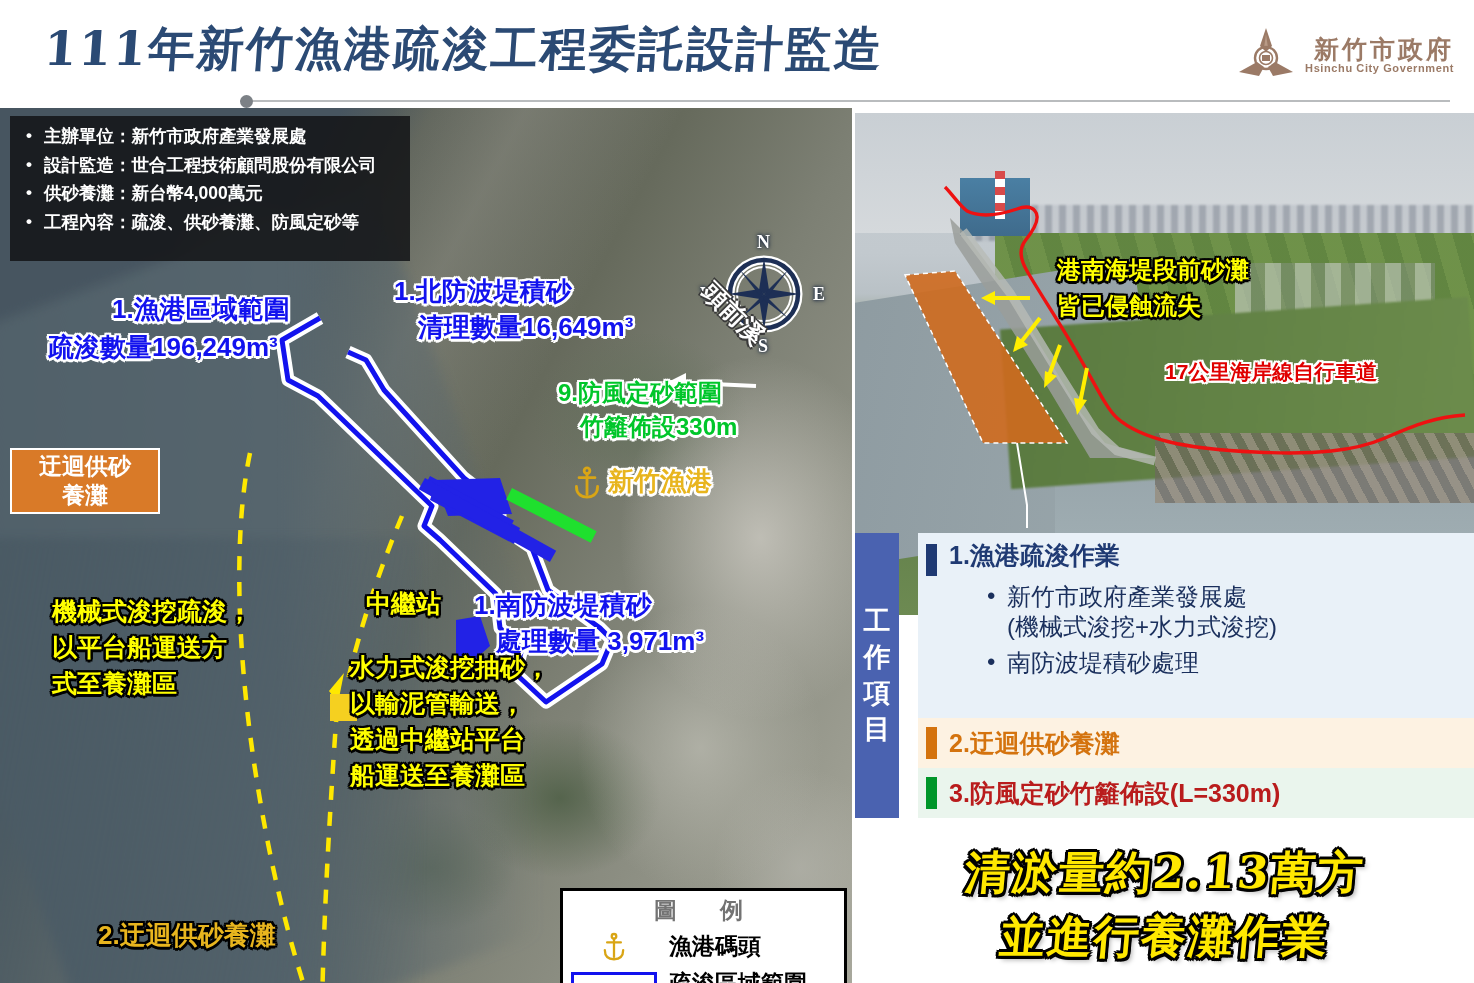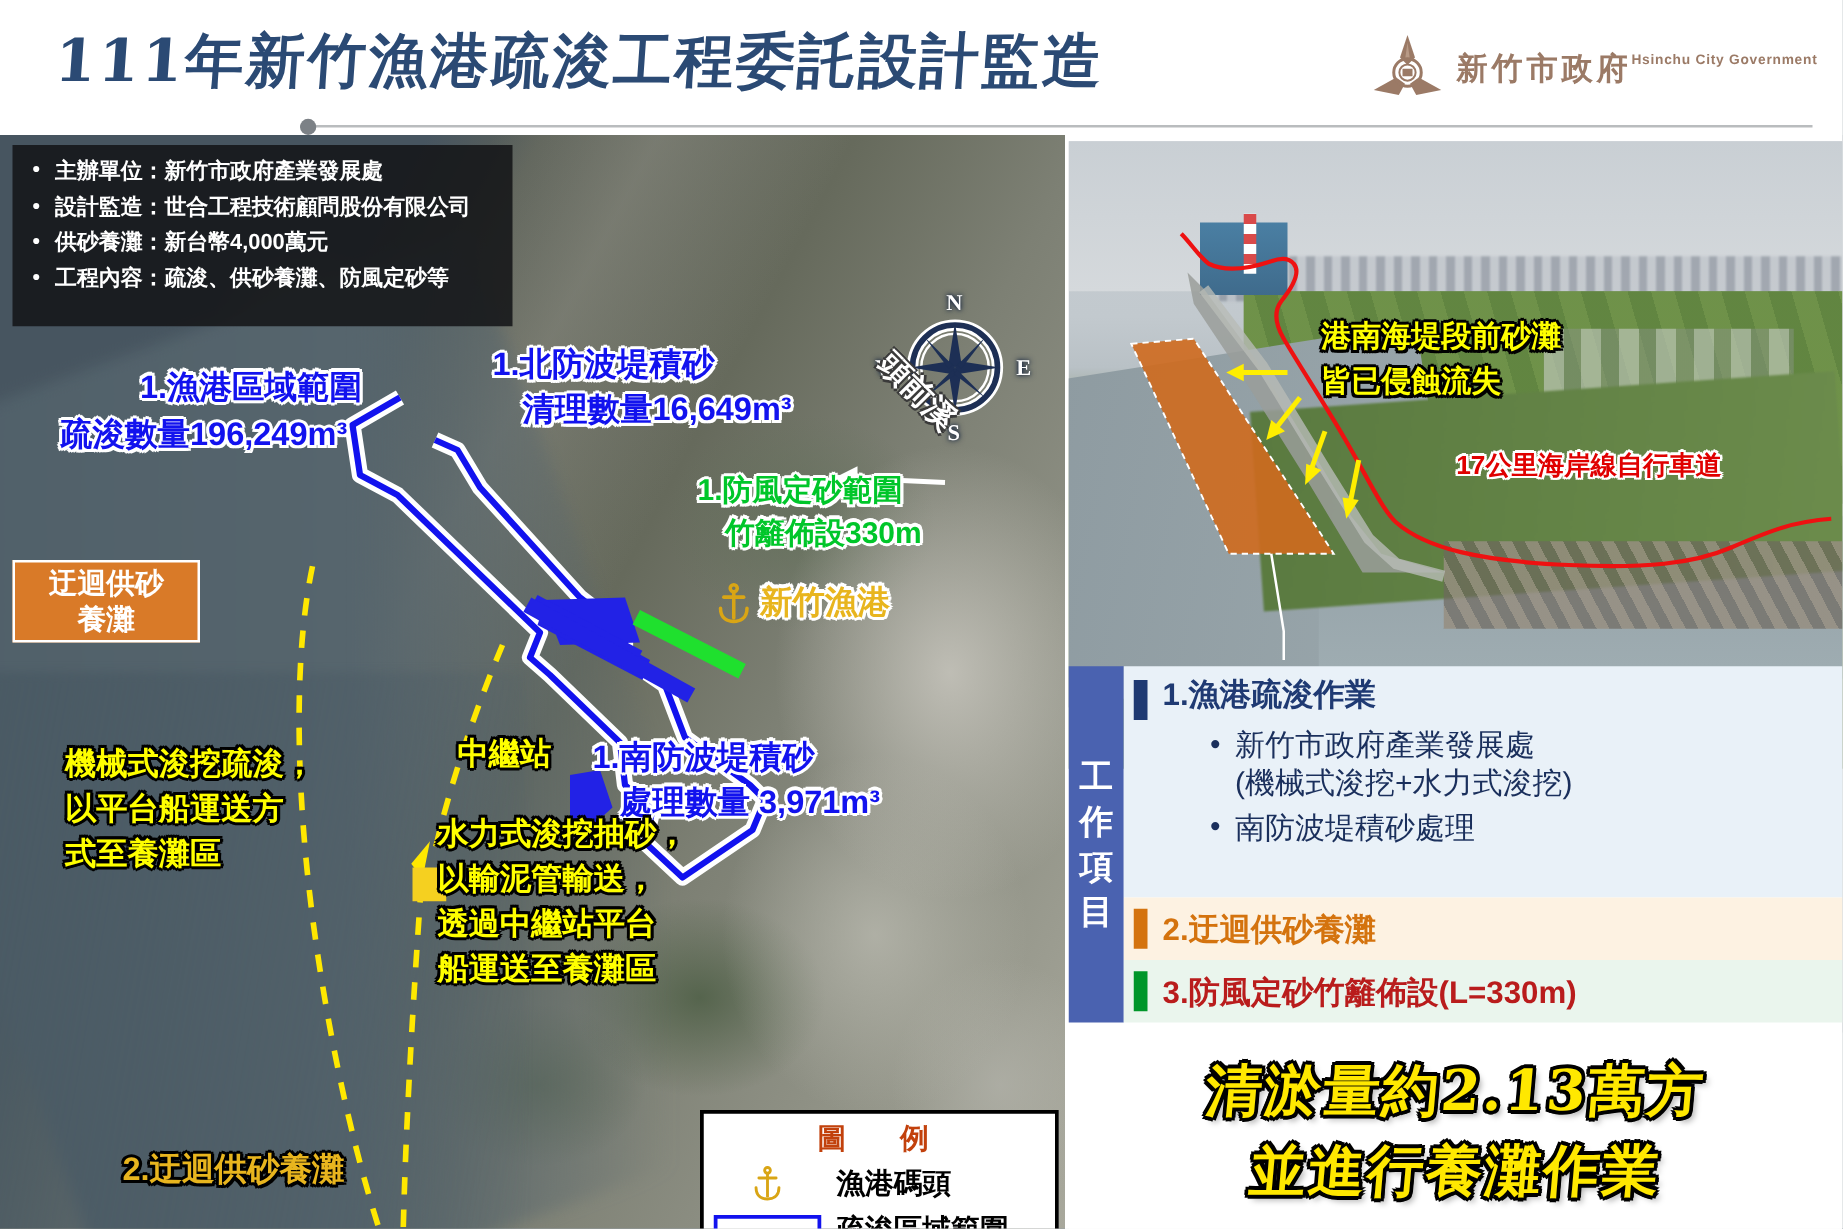--- a/index.html
+++ b/index.html
@@ -15,21 +15,21 @@
     font-size:47px; font-weight:bold; letter-spacing:2px;
     color:#2b4a74; white-space:nowrap;
     font-family:"DejaVu Serif","Liberation Serif",serif;
     transform: skewX(-4deg);
   }
   #title-rule { position:absolute; left:240px; top:100px; width:1210px; height:2px; background:#b9bcbe; }
   #title-dot { position:absolute; left:240px; top:95px; width:13px; height:13px; border-radius:50%; background:#7c8186; }
 
   #logo { position:absolute; right:20px; top:24px; height:62px; display:flex; align-items:center; gap:10px; }
   #logo-mark { width:58px; height:58px; position:relative; }
-  #logo-text { display:flex; flex-direction:row; align-items:flex-start; }
+  #logo-text { display:flex; flex-direction:column; align-items:flex-end; }
   #logo-cn { font-size:25px; font-weight:bold; color:#9b7a66; letter-spacing:3px; line-height:1.05; }
   #logo-en { font-size:11px; font-weight:bold; color:#9b7a66; letter-spacing:0.6px; }
 
   
   #map {
     position:absolute; left:0; top:108px; width:852px; height:875px;
     overflow:hidden;
     background:
       
       radial-gradient(ellipse 200px 260px at 760px 430px, rgba(200,198,190,.85), rgba(200,198,190,0) 70%),
@@ -91,21 +91,21 @@
   
   #compass { position:absolute; left:718px; top:140px; width:92px; height:92px; }
   #compass .cl { position:absolute; color:#fff; font-size:18px; font-weight:bold;
     text-shadow:0 0 3px #16243f,0 0 5px #16243f; font-family:"Liberation Serif",serif; }
 
   
   #legend {
     position:absolute; left:560px; top:780px; width:287px; height:197px;
     background:#ffffff; border:3px solid #000;
   }
-  #legend-title { text-align:center; font-size:23px; font-weight:bold; color:#c2410c; letter-spacing:10px; padding:4px 0 2px 0; }
+  #legend-title { text-align:center; font-size:23px; font-weight:bold; color:#737373; letter-spacing:10px; padding:4px 0 2px 0; }
   .leg-row { display:flex; align-items:center; height:37px; padding-left:8px; }
   .leg-swatch { width:86px; height:24px; margin-right:12px; flex:none; display:flex; align-items:center; justify-content:center; }
   .leg-text { font-size:23px; font-weight:bold; color:#000; }
   .sw-outline { border:3px solid #1212ee; background:#fff; }
 
   
   #photo {
     position:absolute; left:855px; top:113px; width:619px; height:502px; overflow:hidden;
     background:
       radial-gradient(ellipse 260px 70px at 420px 150px, rgba(150,160,140,.5), rgba(0,0,0,0) 70%),
@@ -143,21 +143,21 @@
     background:#d97a28; border:2px solid #fff; color:#fff; font-weight:bold; font-size:23px;
     display:flex; flex-direction:column; align-items:center; justify-content:center; line-height:1.25;
   }
 
   
   #work { position:absolute; left:855px; top:533px; width:619px; height:285px; display:flex; }
   #work-head {
     width:44px; background:#4a62b0; color:#fff; font-weight:bold; font-size:27px;
     display:flex; flex-direction:column; align-items:center; justify-content:center; gap:9px; line-height:1;
   }
-  #work-body { flex:1; display:flex; flex-direction:column; }
+  #work-body { flex:1; display:flex; flex-direction:column;padding-left:19px; }
   .wsec { display:flex; align-items:flex-start; padding:6px 0 6px 8px; }
   .wbar { width:11px; flex:none; margin:5px 12px 0 0; }
   .wsec-1 { background:#e9f1f8; flex:1; }
   .wsec-2 { background:#fdf2e2; height:50px; align-items:center; }
   .wsec-3 { background:#eaf5ed; height:50px; align-items:center; }
   .wsec-2 .wbar, .wsec-3 .wbar { margin-top:0; }
   .bar-navy { background:#1f3a73; height:32px; }
   .bar-orange { background:#d4730e; height:32px; }
   .bar-green { background:#00962a; height:32px; }
   .wtitle-1 { font-size:25px; font-weight:bold; color:#1f3a73; }
@@ -278,21 +278,21 @@
     </div>
 
     <div class="mlabel white-lbl" style="left:718px; top:168px; transform:rotate(45deg); transform-origin:left top;">頭前溪</div>
 
     <div class="mlabel blue-lbl" style="left:112px; top:186px;">1.漁港區域範圍</div>
     <div class="mlabel blue-lbl" style="left:48px;  top:224px;">疏浚數量196,249m³</div>
 
     <div class="mlabel blue-lbl" style="left:394px; top:168px;">1.北防波堤積砂</div>
     <div class="mlabel blue-lbl" style="left:418px; top:204px;">清理數量16,649m³</div>
 
-    <div class="mlabel green-lbl" style="left:558px; top:270px;">1.防風定砂範圍</div>
+    <div class="mlabel green-lbl" style="left:558px; top:270px;">9.防風定砂範圍</div>
     <div class="mlabel green-lbl" style="left:580px; top:304px;">竹籬佈設330m</div>
 
     <div style="position:absolute; left:572px; top:358px;">
       <svg viewBox="0 0 34 38" width="30" height="34">
         <g stroke="#d9a515" stroke-width="3.2" fill="none" stroke-linecap="round">
           <circle cx="17" cy="5" r="3.2"></circle>
           <line x1="17" y1="9" x2="17" y2="32"></line>
           <line x1="8" y1="13" x2="26" y2="13"></line>
           <path d="M5 23 C5 33 12 35 17 35 C22 35 29 33 29 23"></path>
         </g>

